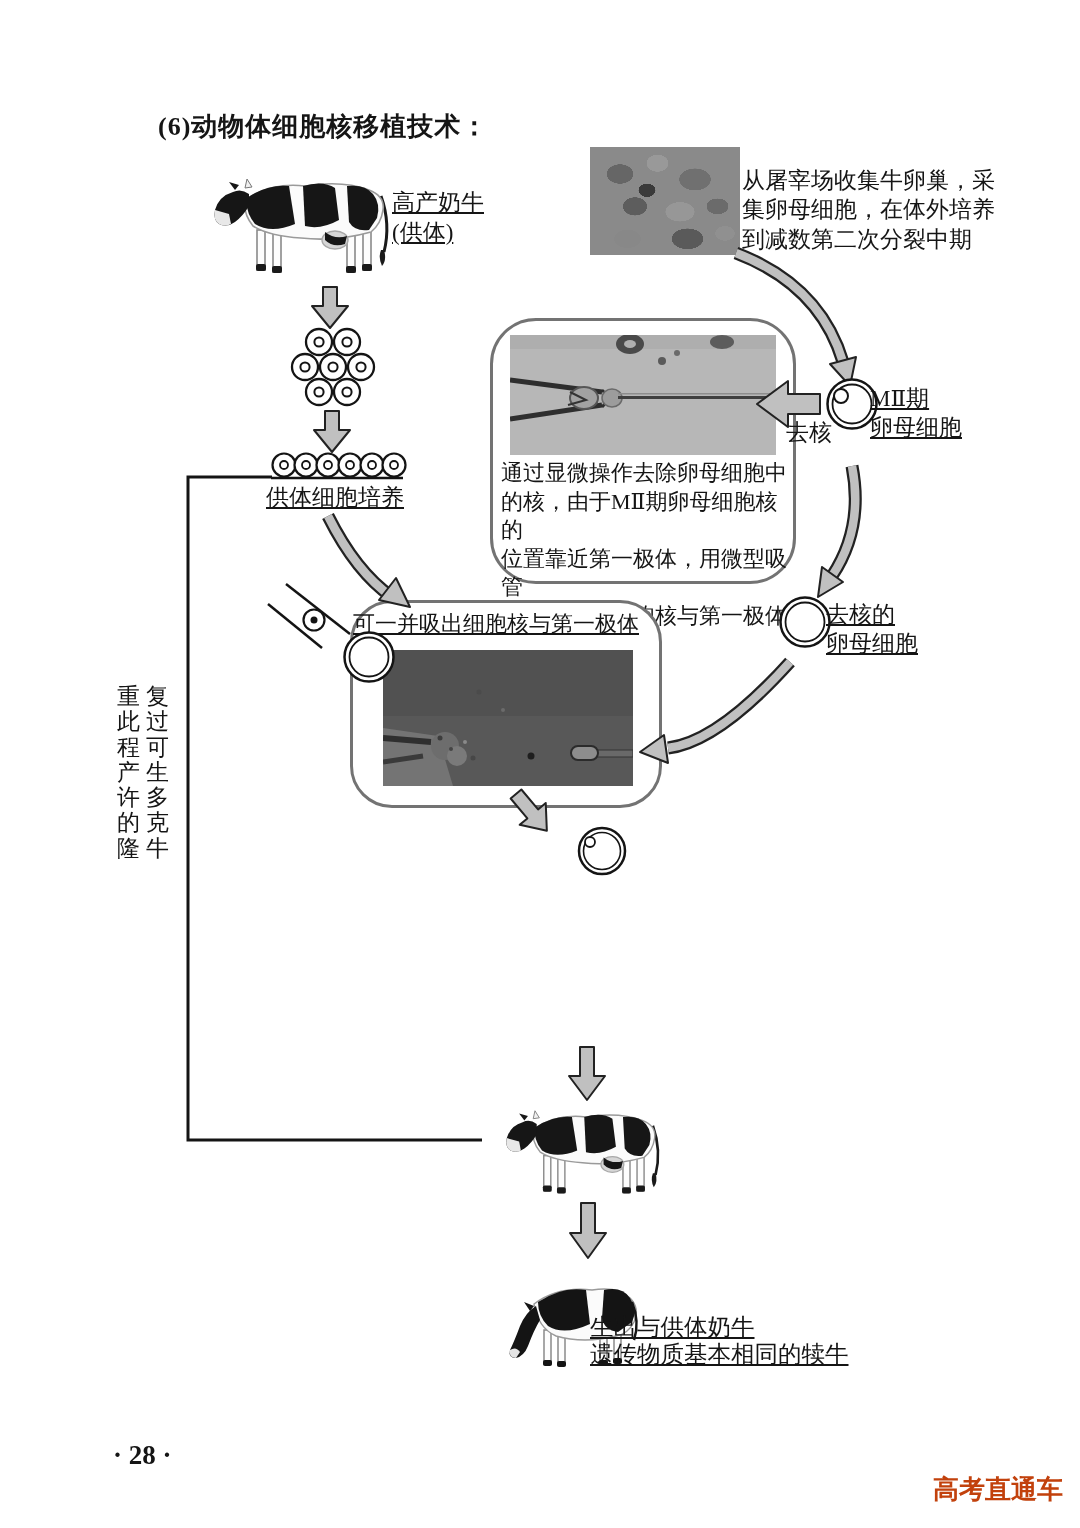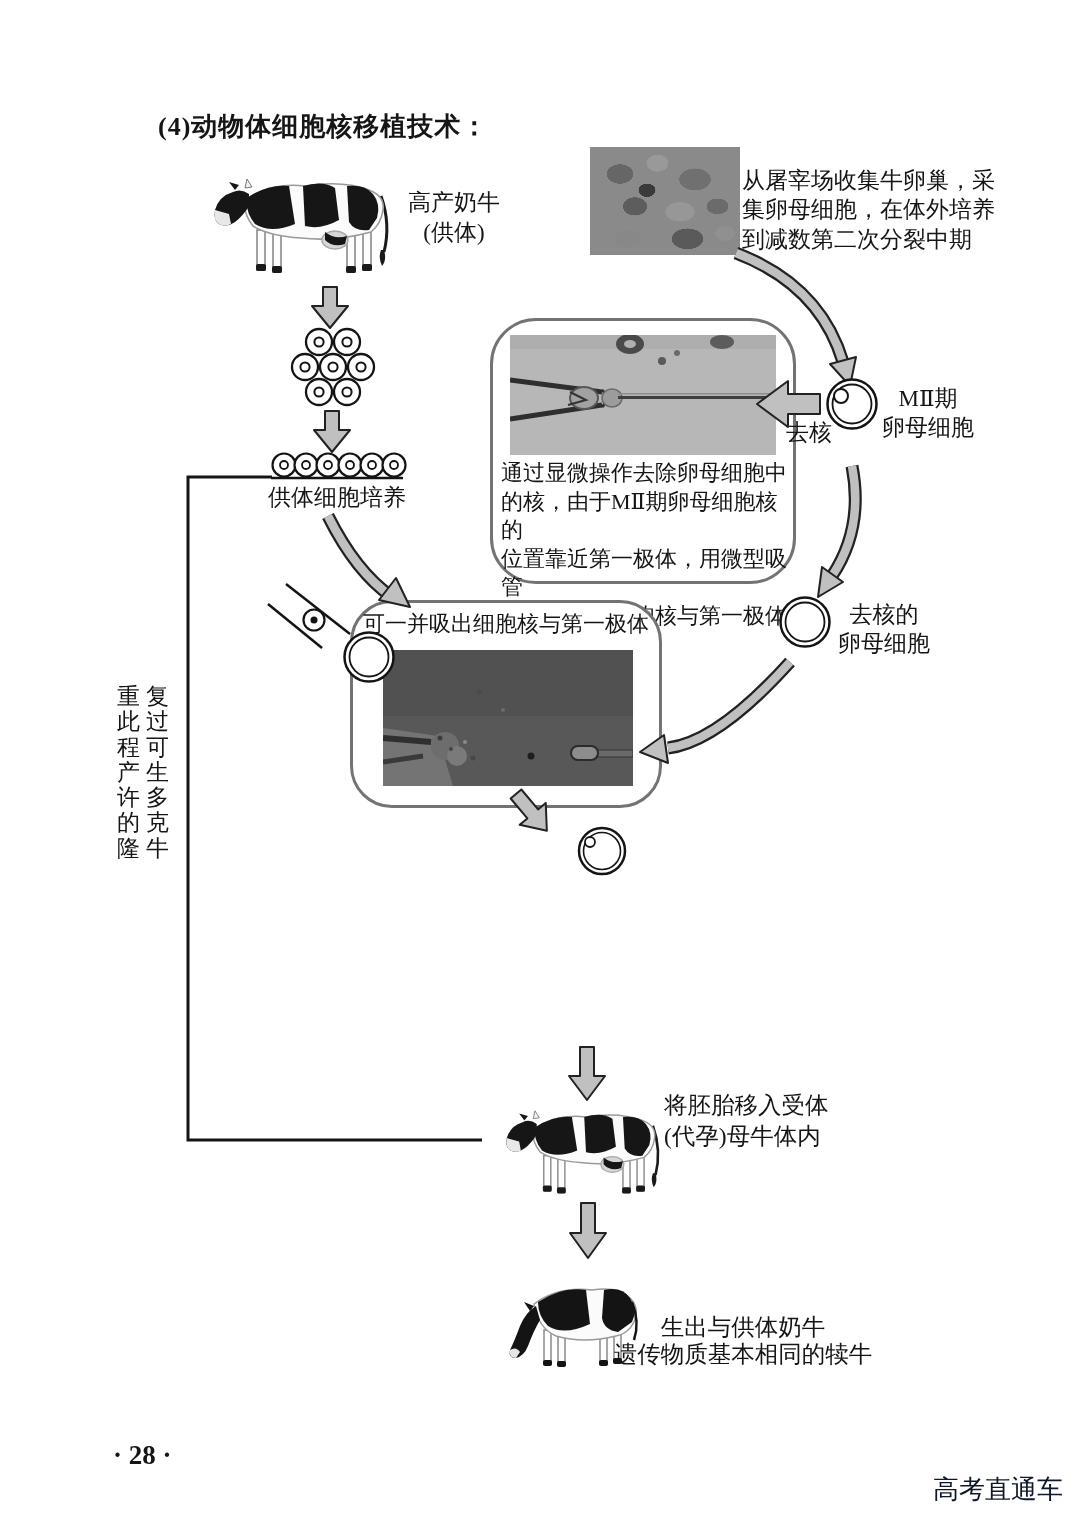--- a/index.html
+++ b/index.html
@@ -1,24 +1,24 @@
 <!DOCTYPE html>
 <html><head>
 <meta charset="utf-8">
 <style>
   html,body{margin:0;padding:0;background:#ffffff;}
   .page{position:relative;width:1080px;height:1528px;background:#ffffff;overflow:hidden;
         font-family:"Liberation Serif","DejaVu Serif",serif;color:#151515;}
   .t{position:absolute;white-space:pre-line;line-height:1.3;z-index:10;}
-  .c{text-align:center;}
+  .c{text-decoration:underline;}
   .photo{position:absolute;overflow:hidden;}
   .rbox{position:absolute;border:3px solid #737373;border-radius:46px;background:#ffffff;z-index:1;}
   svg.overlay{position:absolute;left:0;top:0;z-index:5;pointer-events:none;}
   .cowsvg{position:absolute;z-index:4;}
-  .wm{color:#0f172a;}
+  .wm{color:#c2410c;font-weight:bold;}
 </style>
 </head>
 <body>
 
 <div class="page">
 
   <svg width="0" height="0" style="position:absolute" aria-hidden="true">
     <defs>
       <g id="cow-shape">
         <path d="M176,38 q10,28 3,56" stroke="#1a1a1a" stroke-width="3" fill="none"></path>
@@ -63,21 +63,21 @@
         <path d="M38,36 Q62,20 86,24 L90,58 Q64,70 48,60 Q38,50 38,36 Z" fill="#141414"></path>
         <path d="M104,24 Q122,20 130,32 Q138,44 132,56 L118,66 Q104,64 102,52 Z" fill="#141414"></path>
         <path d="M36,40 Q26,46 20,60 Q14,76 10,84 Q8,92 16,92 Q24,90 28,80 Q34,64 40,54 Z" fill="#141414"></path>
         <path d="M10,84 q-2,7 6,8 l4,-6 q-4,-6 -10,-2 z" fill="#e5e5e5"></path>
         <path d="M34,40 l-10,-4 l6,9 z" fill="#141414"></path>
         <path d="M132,36 q8,20 2,38" stroke="#141414" stroke-width="2.5" fill="none"></path>
       </g>
     </defs>
   </svg>
 
-  <div class="t" style="left:158px;top:110px;font-size:26px;font-weight:bold;letter-spacing:1px;">(4)动物体细胞核移植技术：</div>
+  <div class="t" style="left:158px;top:110px;font-size:26px;font-weight:bold;letter-spacing:1px;">(6)动物体细胞核移植技术：</div>
 
   <svg class="cowsvg" style="left:205px;top:158px;" width="200" height="130" viewBox="0 0 200 130">
     <use href="#cow-shape"></use>
   </svg>
   <div class="t c" style="left:392px;top:188px;width:124px;font-size:23px;">高产奶牛
 (供体)</div>
 
   <div class="photo" style="left:590px;top:147px;width:150px;height:108px;background-color:#8a8a8a;
        background-image:
         radial-gradient(22px 16px at 20% 25%, #666666 60%, transparent 61%),
@@ -155,22 +155,20 @@
 产生
 许多
 的克
 隆牛</div>
 
 
 
   <svg class="cowsvg" style="left:498px;top:1092px;" width="176" height="115" viewBox="0 0 200 130">
     <use href="#cow-shape"></use>
   </svg>
-  <div class="t" style="left:664px;top:1090px;font-size:23.5px;line-height:1.32;">将胚胎移入受体
-(代孕)母牛体内</div>
 
   <svg class="cowsvg" style="left:500px;top:1266px;" width="150" height="110" viewBox="0 0 150 110">
     <use href="#calf-shape"></use>
   </svg>
   <div class="t c" style="left:590px;top:1282px;width:306px;font-size:23.5px;line-height:1.15;margin-top:32px;">生出与供体奶牛
 遗传物质基本相同的犊牛</div>
 
   <div class="t" style="left:113px;top:1438px;font-size:27px;font-weight:bold;">· 28 ·</div>
   <div class="t wm" style="left:933px;top:1473px;font-size:26px;">高考直通车</div>
 

